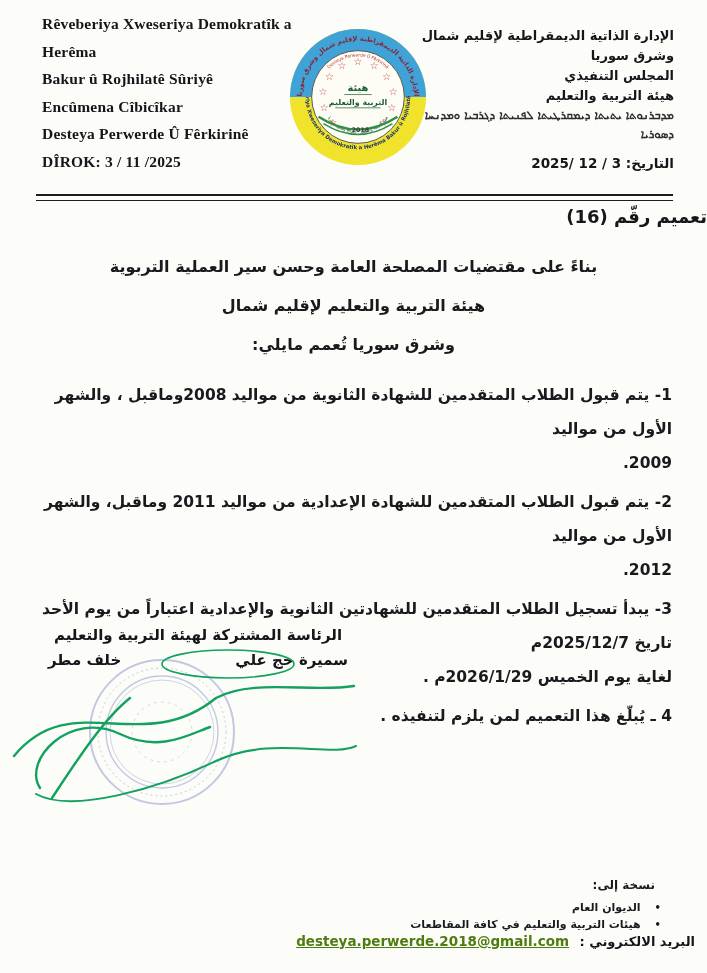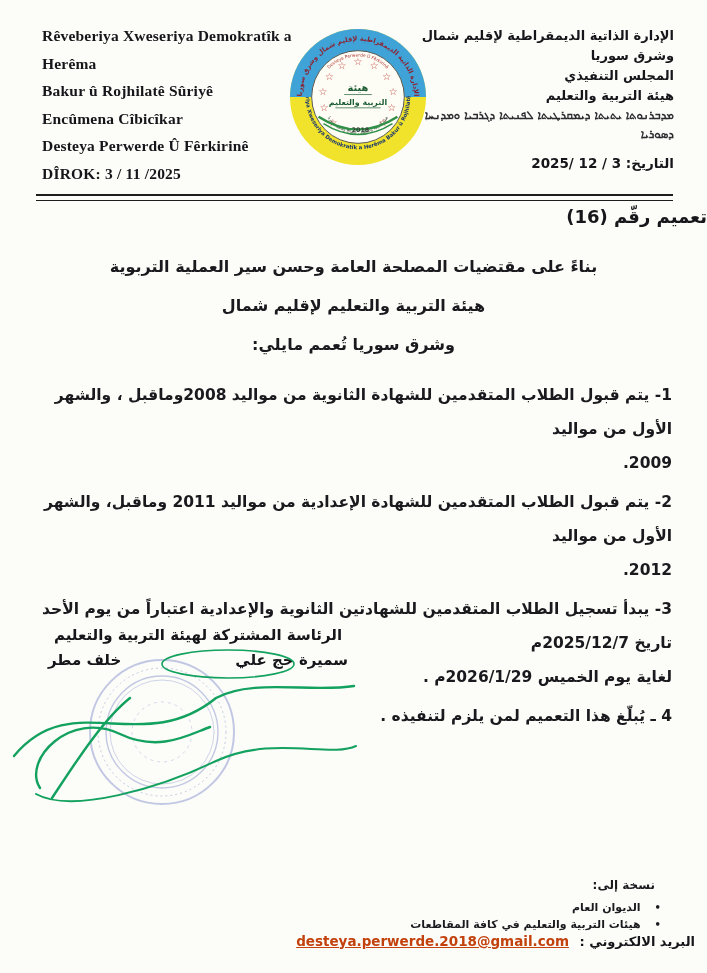--- a/index.html
+++ b/index.html
@@ -3,21 +3,21 @@
 <meta charset="utf-8">
 <style>
   html,body{margin:0;padding:0;background:#ffffff;}
   .paper{
     position:relative;width:707px;height:973px;margin:0 auto;
     background:#fcfcf8;color:#1b1b1f;overflow:hidden;
     font-family:"DejaVu Sans",sans-serif;
   }
   
   .hdr-left{
-    position:absolute;left:42px;top:22px;width:300px;
+    position:absolute;left:42px;top:10px;width:300px;
     font-family:"Liberation Serif",serif;font-weight:700;
     font-size:15.5px;line-height:27.5px;color:#15151a;letter-spacing:.2px;
   }
   .logo-wrap{position:absolute;left:289px;top:28px;width:138px;height:138px;}
   .hdr-right{
     position:absolute;right:33px;top:26px;width:260px;
     direction:rtl;text-align:right;font-weight:700;
     font-size:13px;line-height:20px;color:#15151a;
   }
   .syriac-line{font-size:11.5px;line-height:19px;opacity:.9;letter-spacing:.5px;}
@@ -53,21 +53,21 @@
   
   .copyto{position:absolute;right:52px;top:878px;direction:rtl;font-size:12px;font-weight:700;}
   .copies{
     position:absolute;right:46px;top:899px;direction:rtl;list-style:none;margin:0;padding:0;
     font-size:11px;font-weight:700;line-height:17px;
   }
   .copies li{display:flex;gap:14px;align-items:flex-start;}
   .blt{font-size:10px;line-height:17px;}
   .email-row{position:absolute;right:12px;top:933px;direction:rtl;font-size:13px;font-weight:700;}
   .email-label{color:#15151a;}
-  .email-link{color:#c2410c;text-decoration:underline;font-size:13.5px;margin-inline-start:6px;}
+  .email-link{color:#4d7c0f;text-decoration:underline;font-size:13.5px;margin-inline-start:6px;}
 </style>
 </head>
 <body>
 
 <div class="paper">
 
   <div class="hdr-left">
     <div>Rêveberiya Xweseriya Demokratîk a Herêma</div>
     <div>Bakur û Rojhilatê Sûriyê</div>
     <div>Encûmena Cîbicîkar</div>

